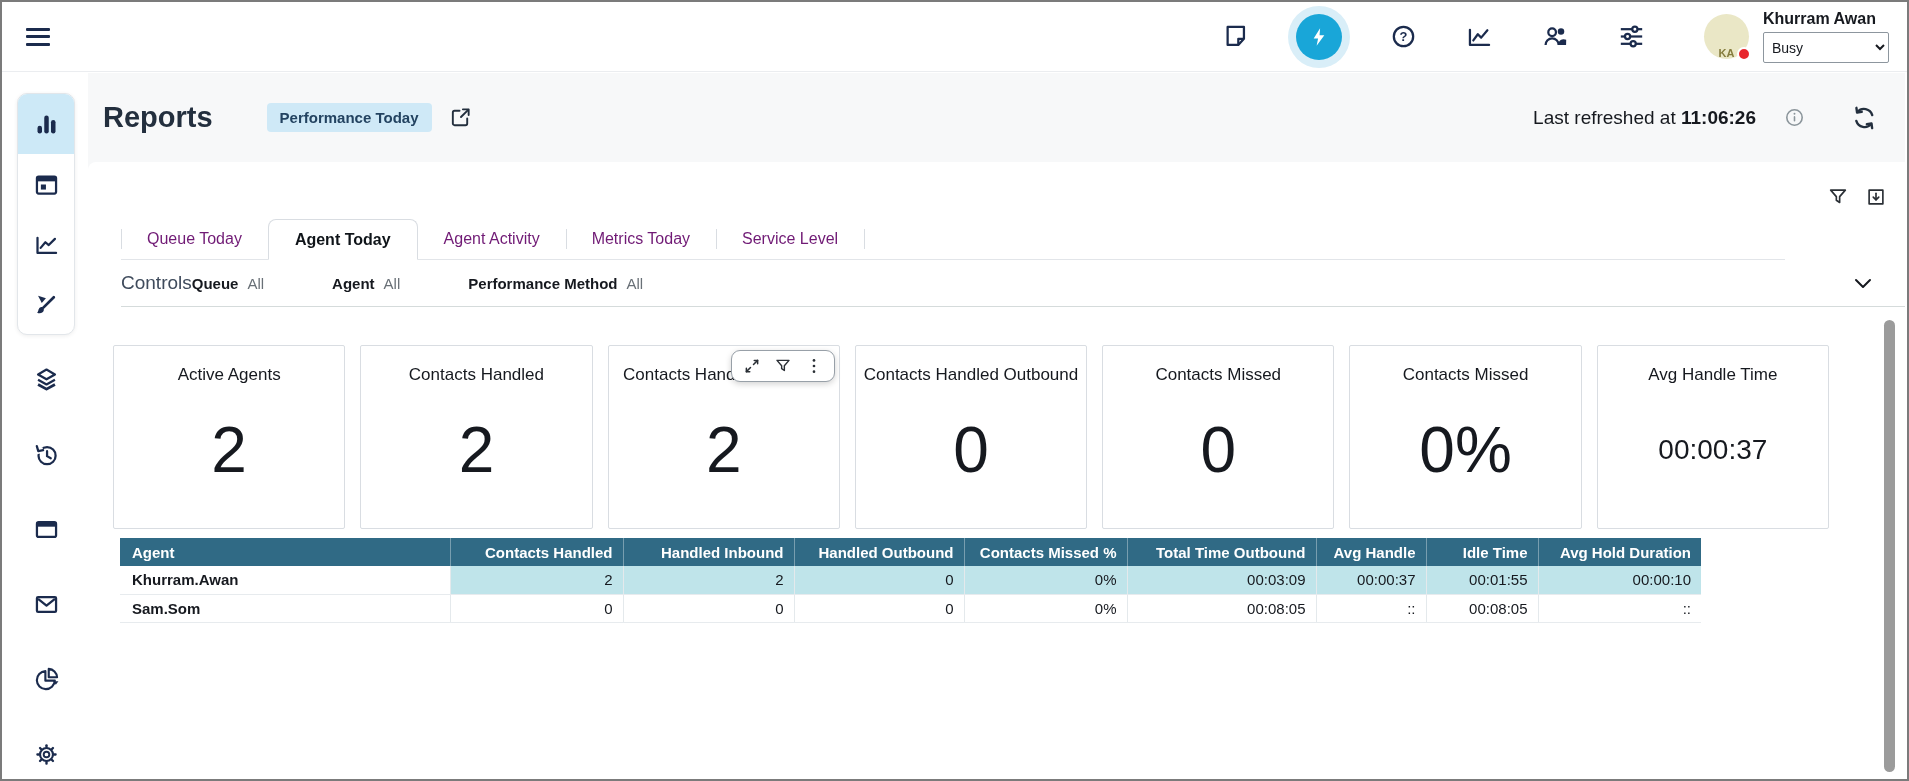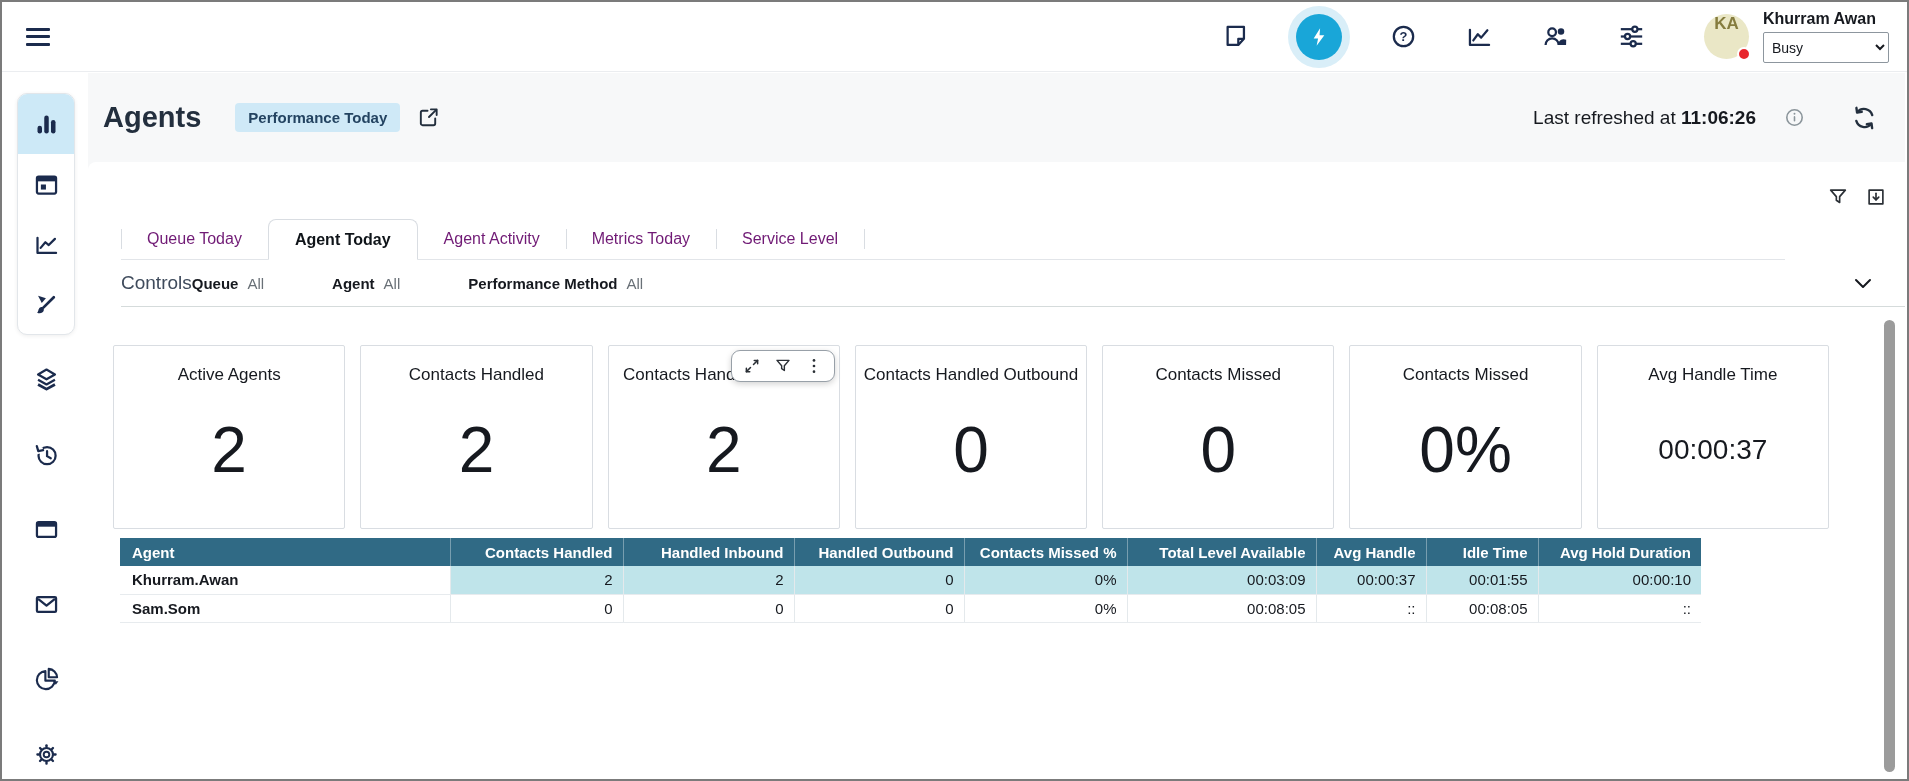--- a/index.html
+++ b/index.html
@@ -12,42 +12,42 @@
             border-bottom:1px solid #ebedf0; display:flex; align-items:center; padding:0 18px 0 24px; z-index:5; }
   .hamburger { width:24px; height:18px; display:flex; flex-direction:column; justify-content:space-between; cursor:pointer; }
   .hamburger span { display:block; height:3px; background:#1b2b4d; border-radius:1px; }
   .topbar-right { margin-left:auto; display:flex; align-items:center; gap:46px; }
   .tb-icon { width:30px; height:30px; display:flex; align-items:center; justify-content:center; color:#1b2b4d; cursor:pointer; }
   .tb-icon svg { width:27px; height:27px; }
   .bolt-wrap { width:46px; height:46px; border-radius:50%; background:#19a6d8; box-shadow:0 0 0 8px #d9eef8;
                display:flex; align-items:center; justify-content:center; cursor:pointer; }
   .user-block { display:flex; align-items:center; gap:14px; margin-left:12px; }
   .avatar { position:relative; width:45px; height:45px; border-radius:50%; background:#eae7c6; color:#857c3e;
-            font-weight:bold; font-size:17px; display:flex; align-items:flex-start; justify-content:center; }
+            font-weight:bold; font-size:11px; display:flex; align-items:flex-end; justify-content:center; }
   .status-dot { position:absolute; right:-2px; bottom:-2px; width:14px; height:14px; border-radius:50%;
                 background:#e8262d; border:2px solid #fff; }
   .user-meta { display:flex; flex-direction:column; gap:4px; }
   .user-name { font-weight:bold; font-size:16px; color:#16191f; }
   .status-select { width:126px; height:31px; font-family:inherit; font-size:14px; color:#16191f;
                    border:1px solid #8d969e; border-radius:2px; background:#fff; padding:0 4px; }
 
   
   .sidebar { position:absolute; top:71px; left:2px; bottom:2px; width:84px; background:#fff; z-index:4; }
   .side-group { position:absolute; left:13px; top:20px; width:58px; border:1px solid #e2e6ea; border-radius:10px;
                 background:#fff; box-shadow:0 1px 4px rgba(0,0,0,.07); overflow:hidden; }
   .side-item { height:60px; display:flex; align-items:center; justify-content:center; color:#1b2b4d; cursor:pointer; }
   .side-item.active { background:#cde9f7; }
   .side-item svg, .side-loose svg { width:27px; height:27px; }
   .side-loose { position:absolute; left:0; width:84px; display:flex; justify-content:center; color:#1b2b4d; cursor:pointer; }
 
   
   .content-bg { position:absolute; top:71px; left:86px; right:2px; bottom:2px; background:#f7f8f9; }
   .page-header { position:absolute; top:71px; left:86px; right:2px; height:89px; display:flex; align-items:center; padding:0 28px 0 15px; }
   .page-title { font-size:29px; font-weight:bold; color:#232f3e; }
-  .badge { margin-left:34px; background:#cfe9f7; color:#234361; font-weight:bold; font-size:15px;
+  .badge { margin-left:54px; background:#cfe9f7; color:#234361; font-weight:bold; font-size:15px;
            padding:6px 13px; border-radius:4px; cursor:pointer; }
   .ext-link { margin-left:17px; color:#232f3e; cursor:pointer; display:flex; }
   .ext-link svg { width:23px; height:23px; }
   .refresh-group { margin-left:auto; display:flex; align-items:center; gap:28px; }
   .refresh-text { font-size:19px; color:#16191f; }
   .refresh-text b { font-weight:bold; }
   .info-icon { display:flex; cursor:pointer; }
   .info-icon svg { width:21px; height:21px; }
   .refresh-icon { margin-left:18px; color:#232f3e; cursor:pointer; display:flex; }
   .refresh-icon svg { width:26px; height:26px; }
@@ -255,21 +255,21 @@
         </g>
         <circle cx="12.5" cy="12.5" r="6" stroke="currentColor" stroke-width="2"></circle>
         <circle cx="12.5" cy="12.5" r="2.6" stroke="currentColor" stroke-width="1.8"></circle>
       </svg>
     </div>
   </div>
 
   <div class="content-bg"></div>
 
   <div class="page-header">
-    <div class="page-title">Agents</div>
+    <div class="page-title">Reports</div>
     <div class="badge">Performance Today</div>
     <div class="ext-link">
       <svg viewBox="0 0 24 24" fill="none" stroke="currentColor" stroke-width="2" stroke-linecap="round" stroke-linejoin="round">
         <path d="M11 5H5.8A1.8 1.8 0 0 0 4 6.8v11.4A1.8 1.8 0 0 0 5.8 20h11.4a1.8 1.8 0 0 0 1.8-1.8V13"></path>
         <path d="M14.5 3.5H20.5V9.5"></path>
           <path d="M20 4 12.5 11.5"></path>
       </svg>
     </div>
     <div class="refresh-group">
       <span class="refresh-text"><span>Last refreshed at</span>&nbsp;<b>11:06:26</b></span>
@@ -409,21 +409,21 @@
           <col style="width:112px">
           <col style="width:163px">
       </colgroup>
       <thead>
         <tr>
           <th>Agent</th>
           <th>Contacts Handled</th>
           <th>Handled Inbound</th>
           <th>Handled Outbound</th>
           <th>Contacts Missed %</th>
-          <th>Total Level Available</th>
+          <th>Total Time Outbound</th>
           <th>Avg Handle</th>
           <th>Idle Time</th>
           <th>Avg Hold Duration</th>
         </tr>
       </thead>
       <tbody>
         <tr class="hl">
           <td>Khurram.Awan</td>
           <td class="num">2</td>
           <td class="num">2</td>

